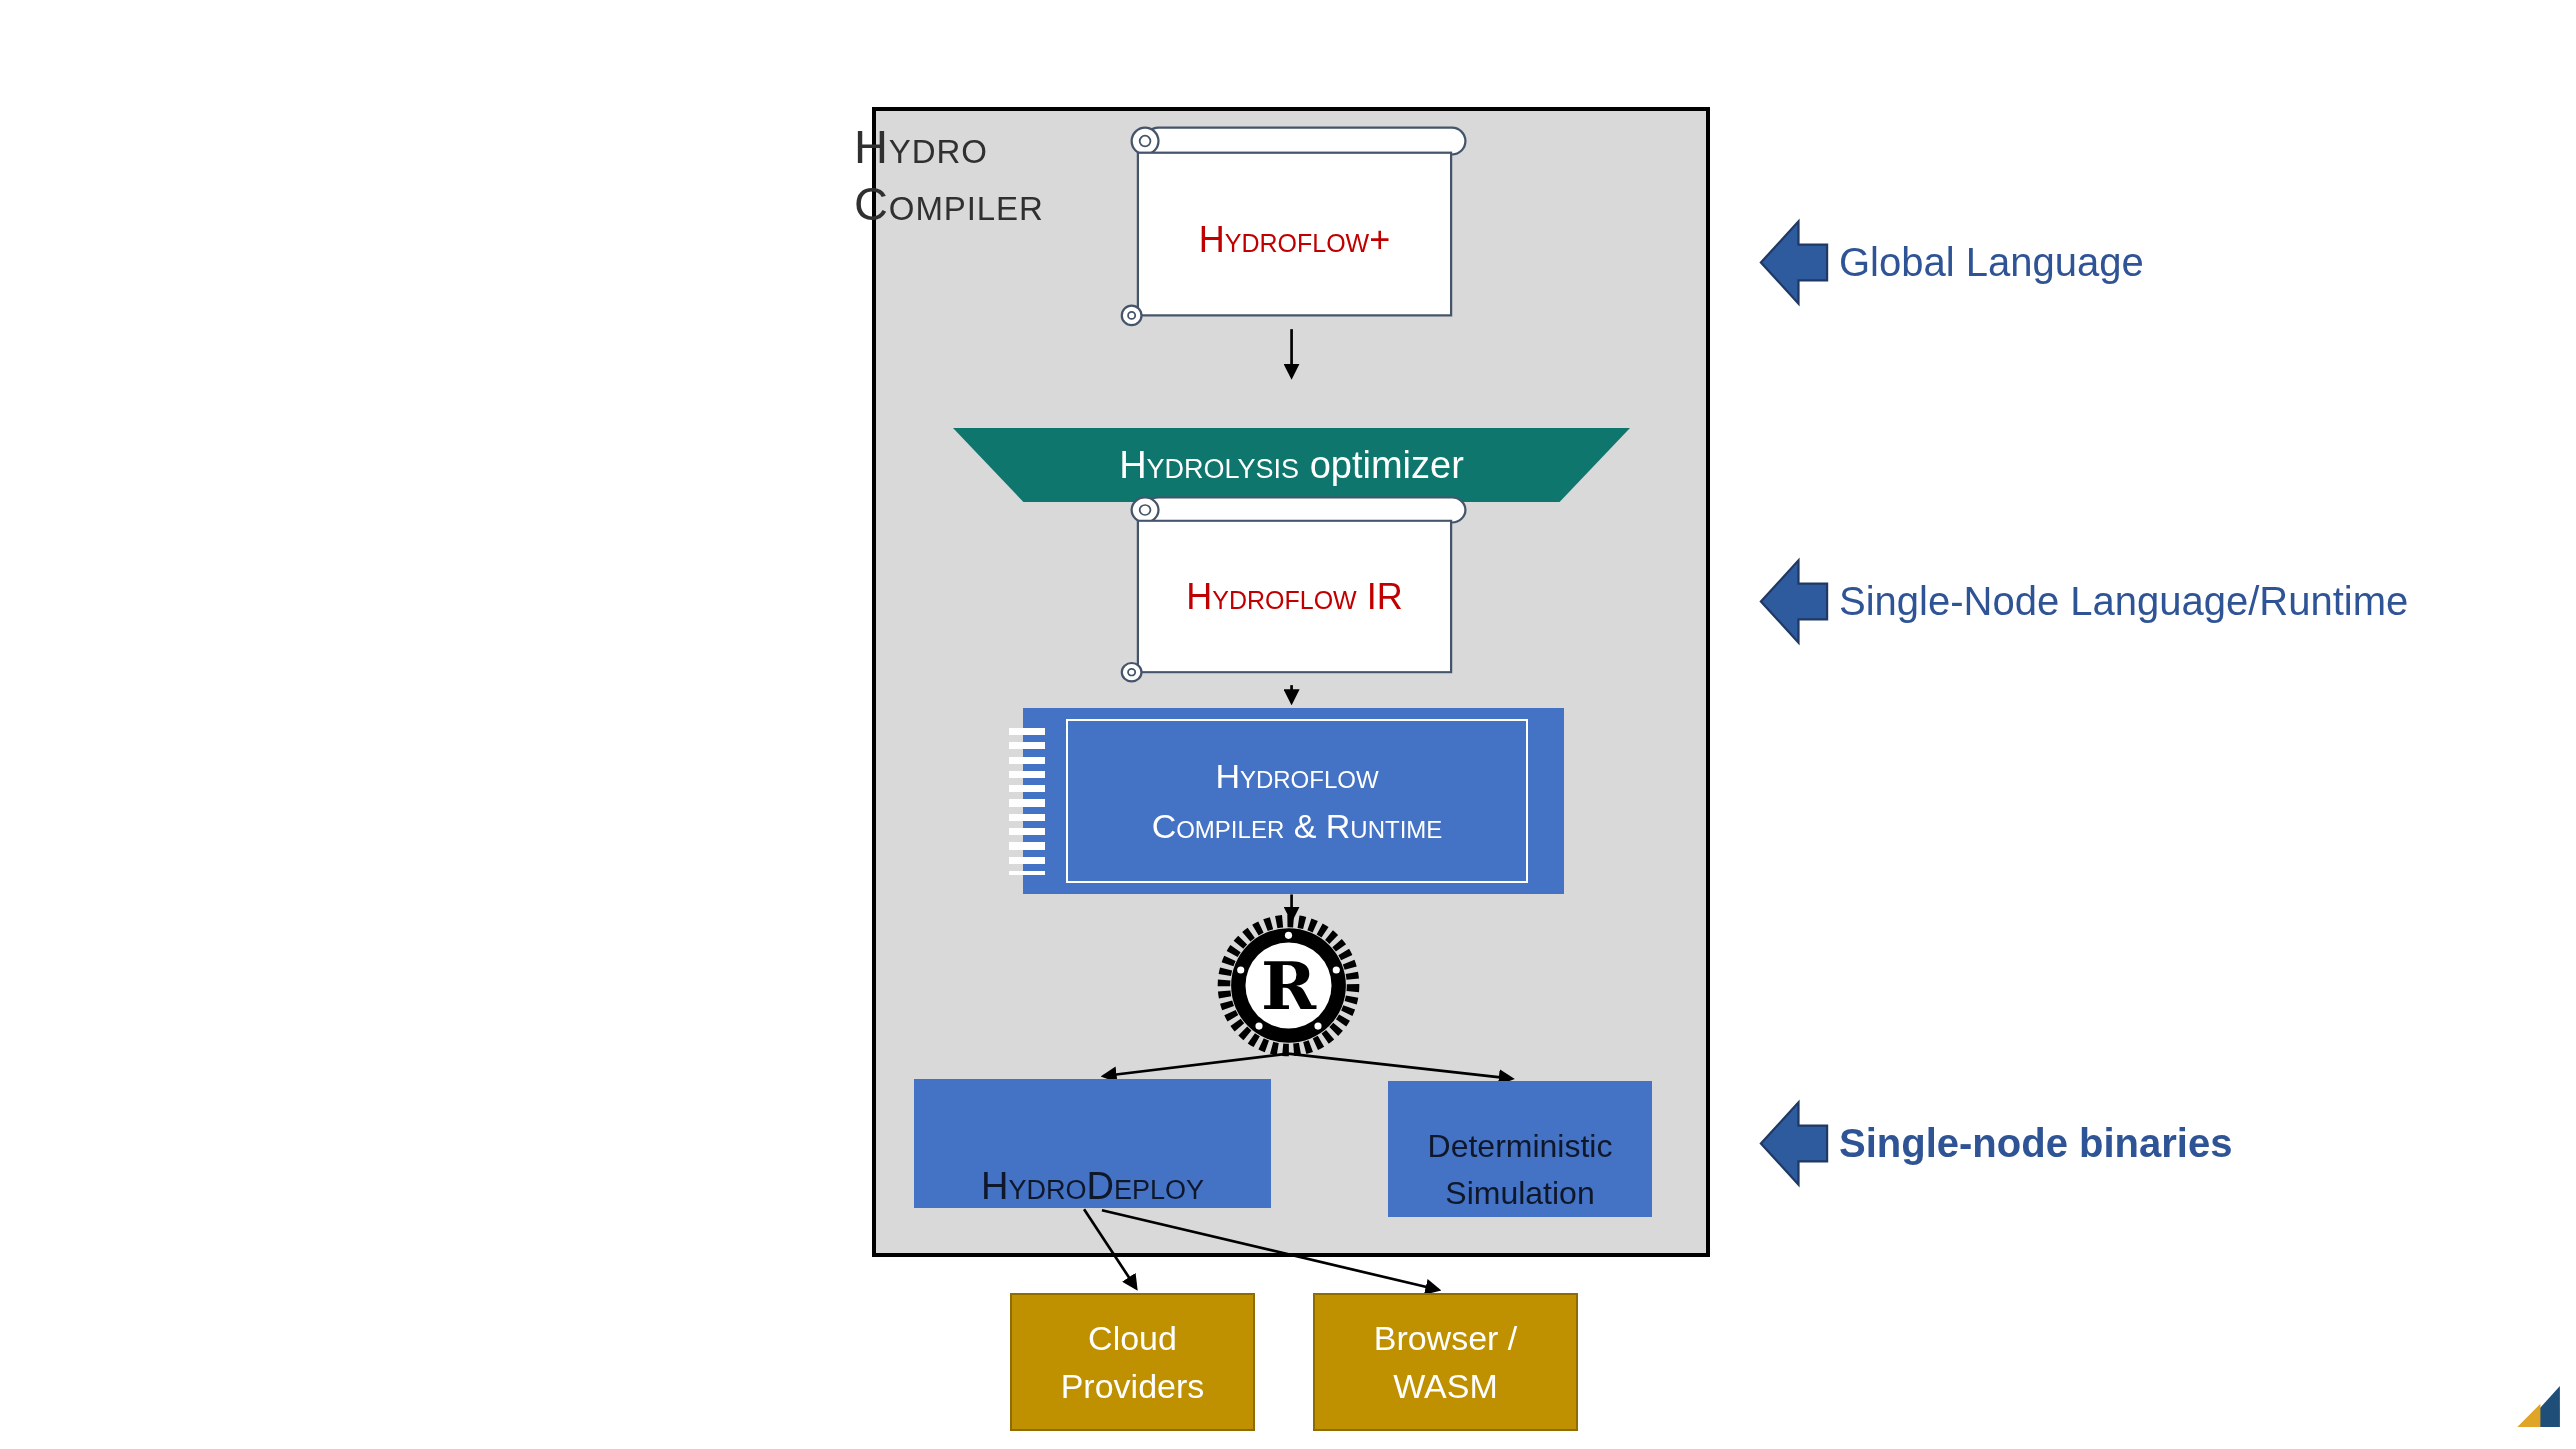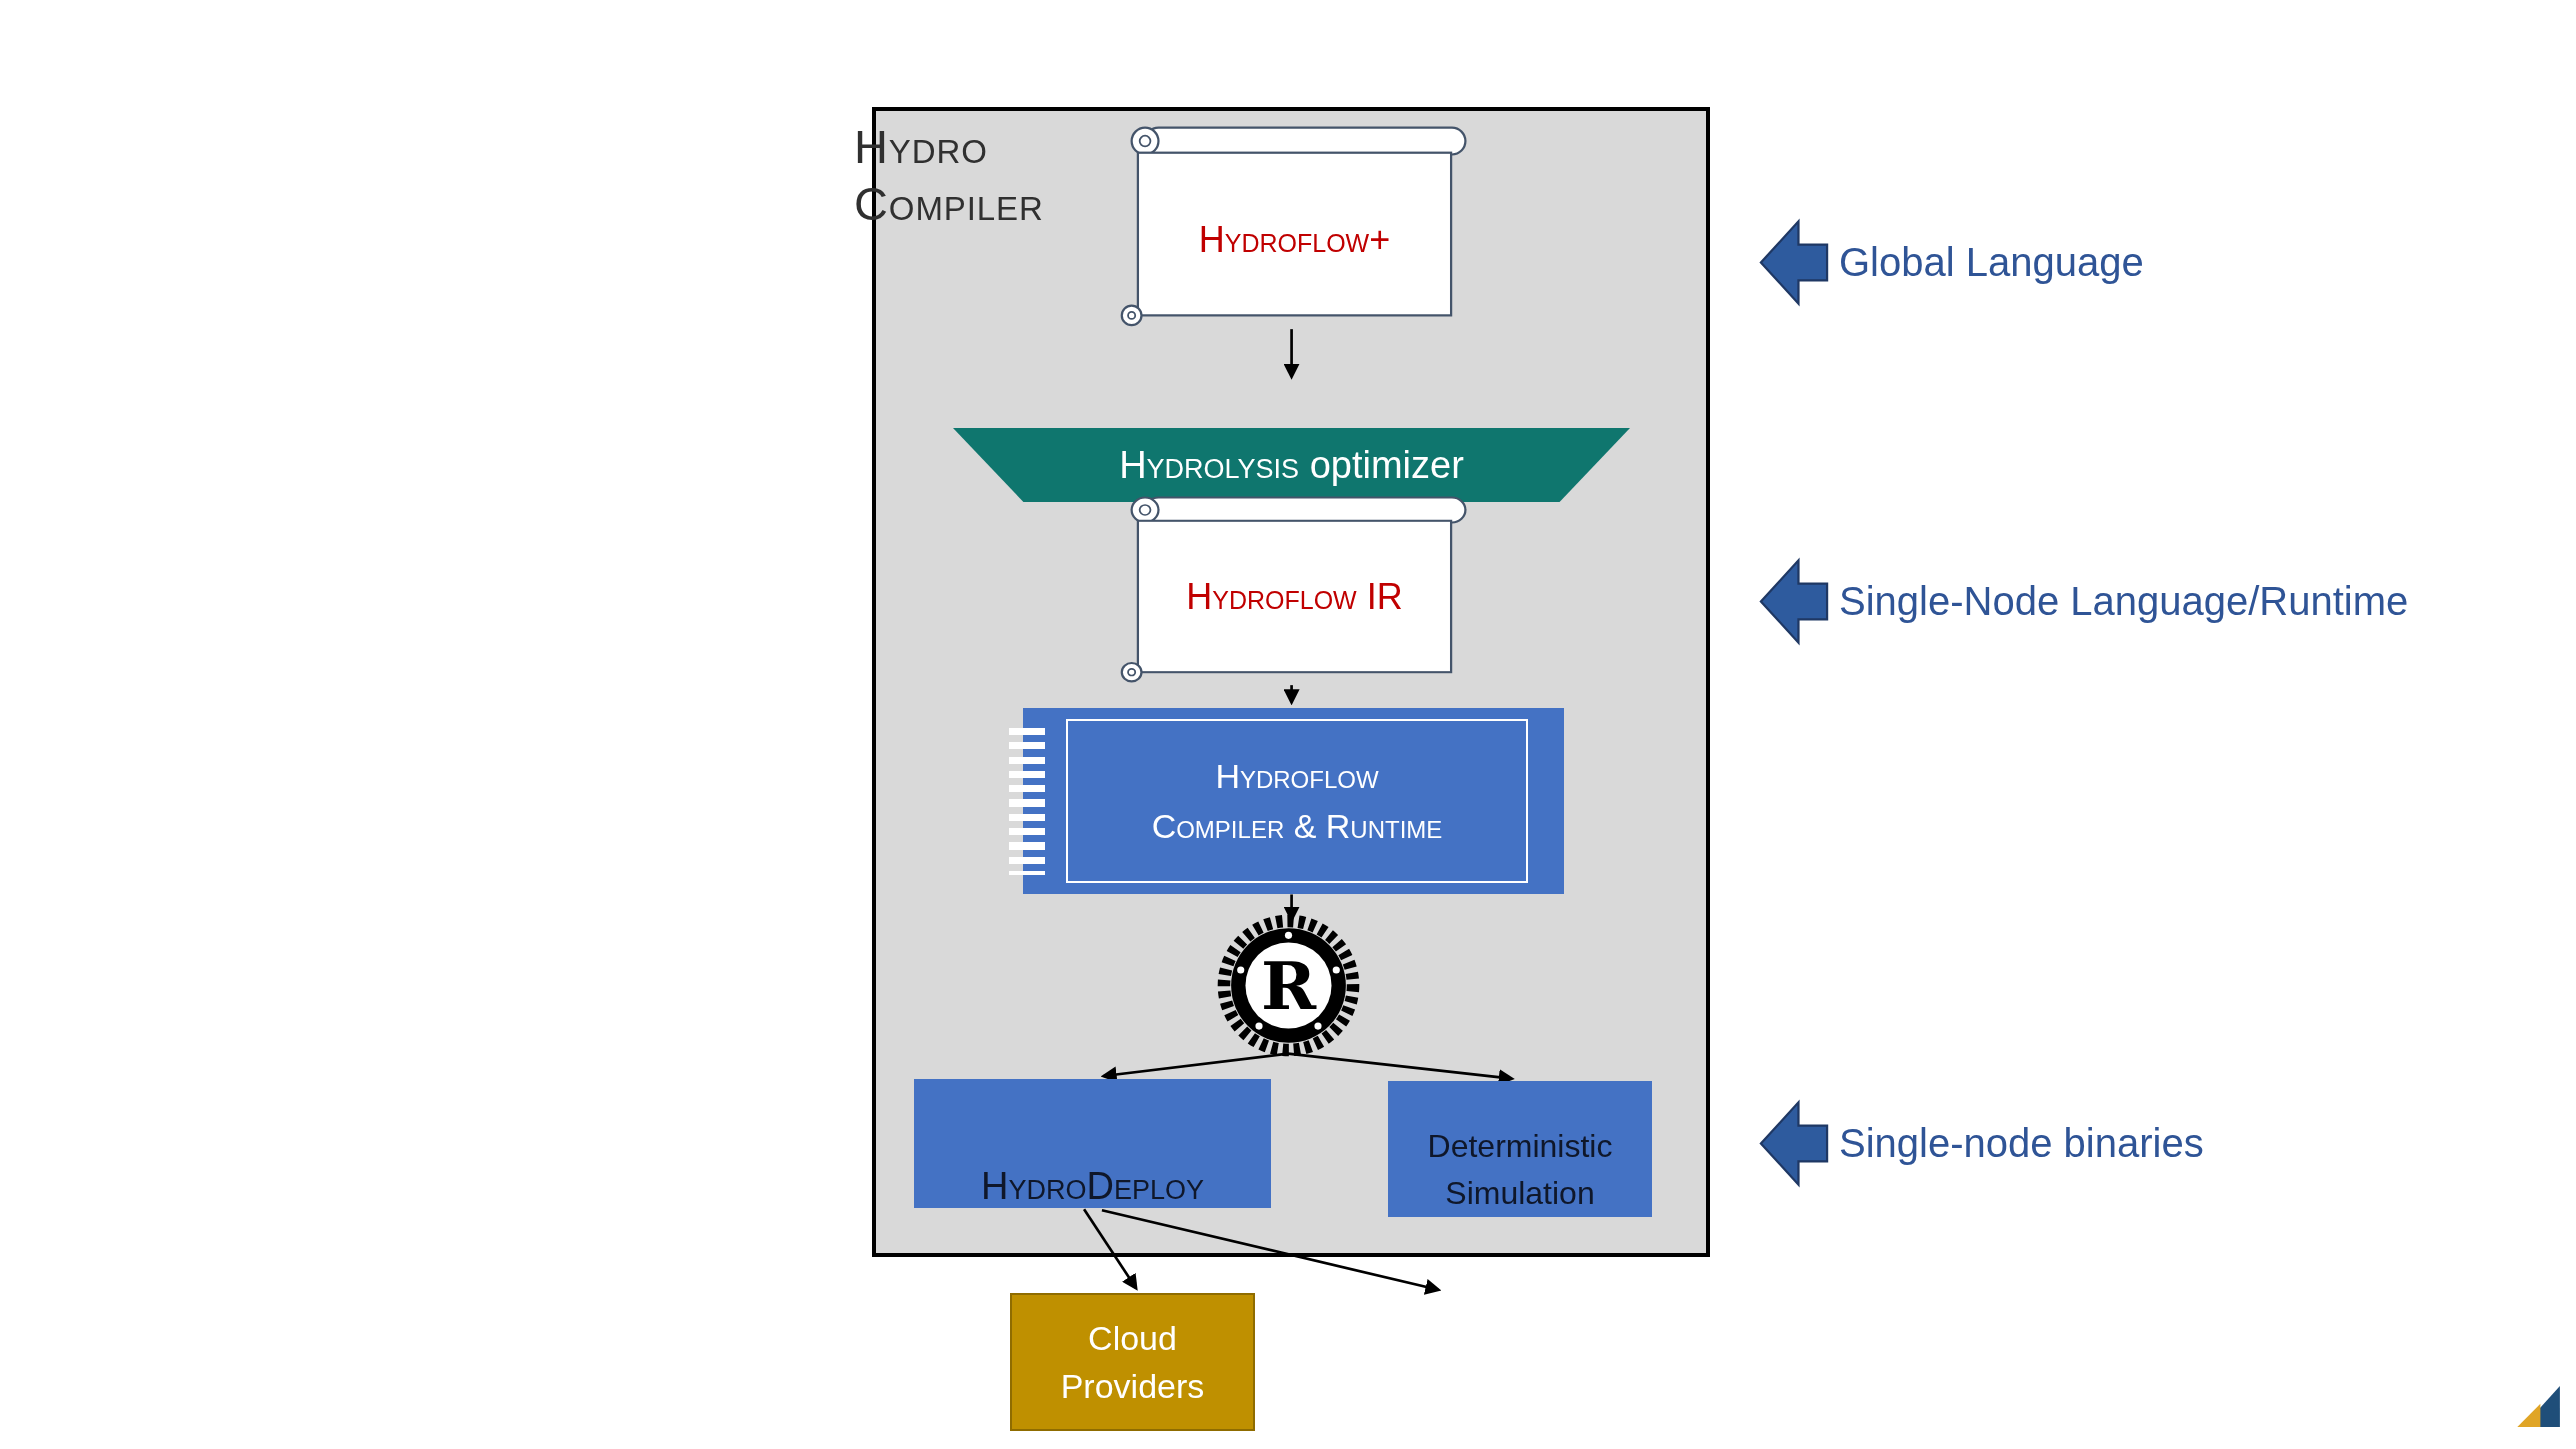--- a/index.html
+++ b/index.html
@@ -164,39 +164,43 @@
   <div class="abs shape blue-box detsim">
     <div>Deterministic</div>
     <div>Simulation</div>
   </div>
 
   <div class="abs shape gold-box cloud">
     <div>Cloud</div>
     <div>Providers</div>
   </div>
 
+  <div class="abs shape gold-box browser">
+    <div>Browser /</div>
+    <div>WASM</div>
+  </div>
 
   <svg class="abs shape" style="left:1758px; top:216px;" width="72" height="93" viewBox="0 0 80 104">
     <path d="M 3 52 L 45 6 L 45 32 L 77 32 L 77 72 L 45 72 L 45 98 Z" fill="#2E5B9E" stroke="#1F3864" stroke-width="2.5"></path>
   </svg>
   <div class="abs callout-label" style="top:216px;">
     <span>Global Language</span>
   </div>
 
   <svg class="abs shape" style="left:1758px; top:555px;" width="72" height="93" viewBox="0 0 80 104">
     <path d="M 3 52 L 45 6 L 45 32 L 77 32 L 77 72 L 45 72 L 45 98 Z" fill="#2E5B9E" stroke="#1F3864" stroke-width="2.5"></path>
   </svg>
   <div class="abs callout-label" style="top:555px;">
     <span>Single-Node Language/Runtime</span>
   </div>
 
   <svg class="abs shape" style="left:1758px; top:1097px;" width="72" height="93" viewBox="0 0 80 104">
     <path d="M 3 52 L 45 6 L 45 32 L 77 32 L 77 72 L 45 72 L 45 98 Z" fill="#2E5B9E" stroke="#1F3864" stroke-width="2.5"></path>
   </svg>
-  <div class="abs callout-label" style="top:1097px;">
+  <div class="abs callout-label" style="top:1097px;font-weight:bold;">
     <span>Single-node binaries</span>
   </div>
 
   <svg class="abs shape" style="left:2512px; top:1379px;" width="55" height="55" viewBox="0 0 62 62">
     <polygon points="12,54 54,8 54,54" fill="#1F4E79"></polygon>
     <polygon points="6,54 32,28 32,54" fill="#E0A526"></polygon>
   </svg>
 
 </div>
 

